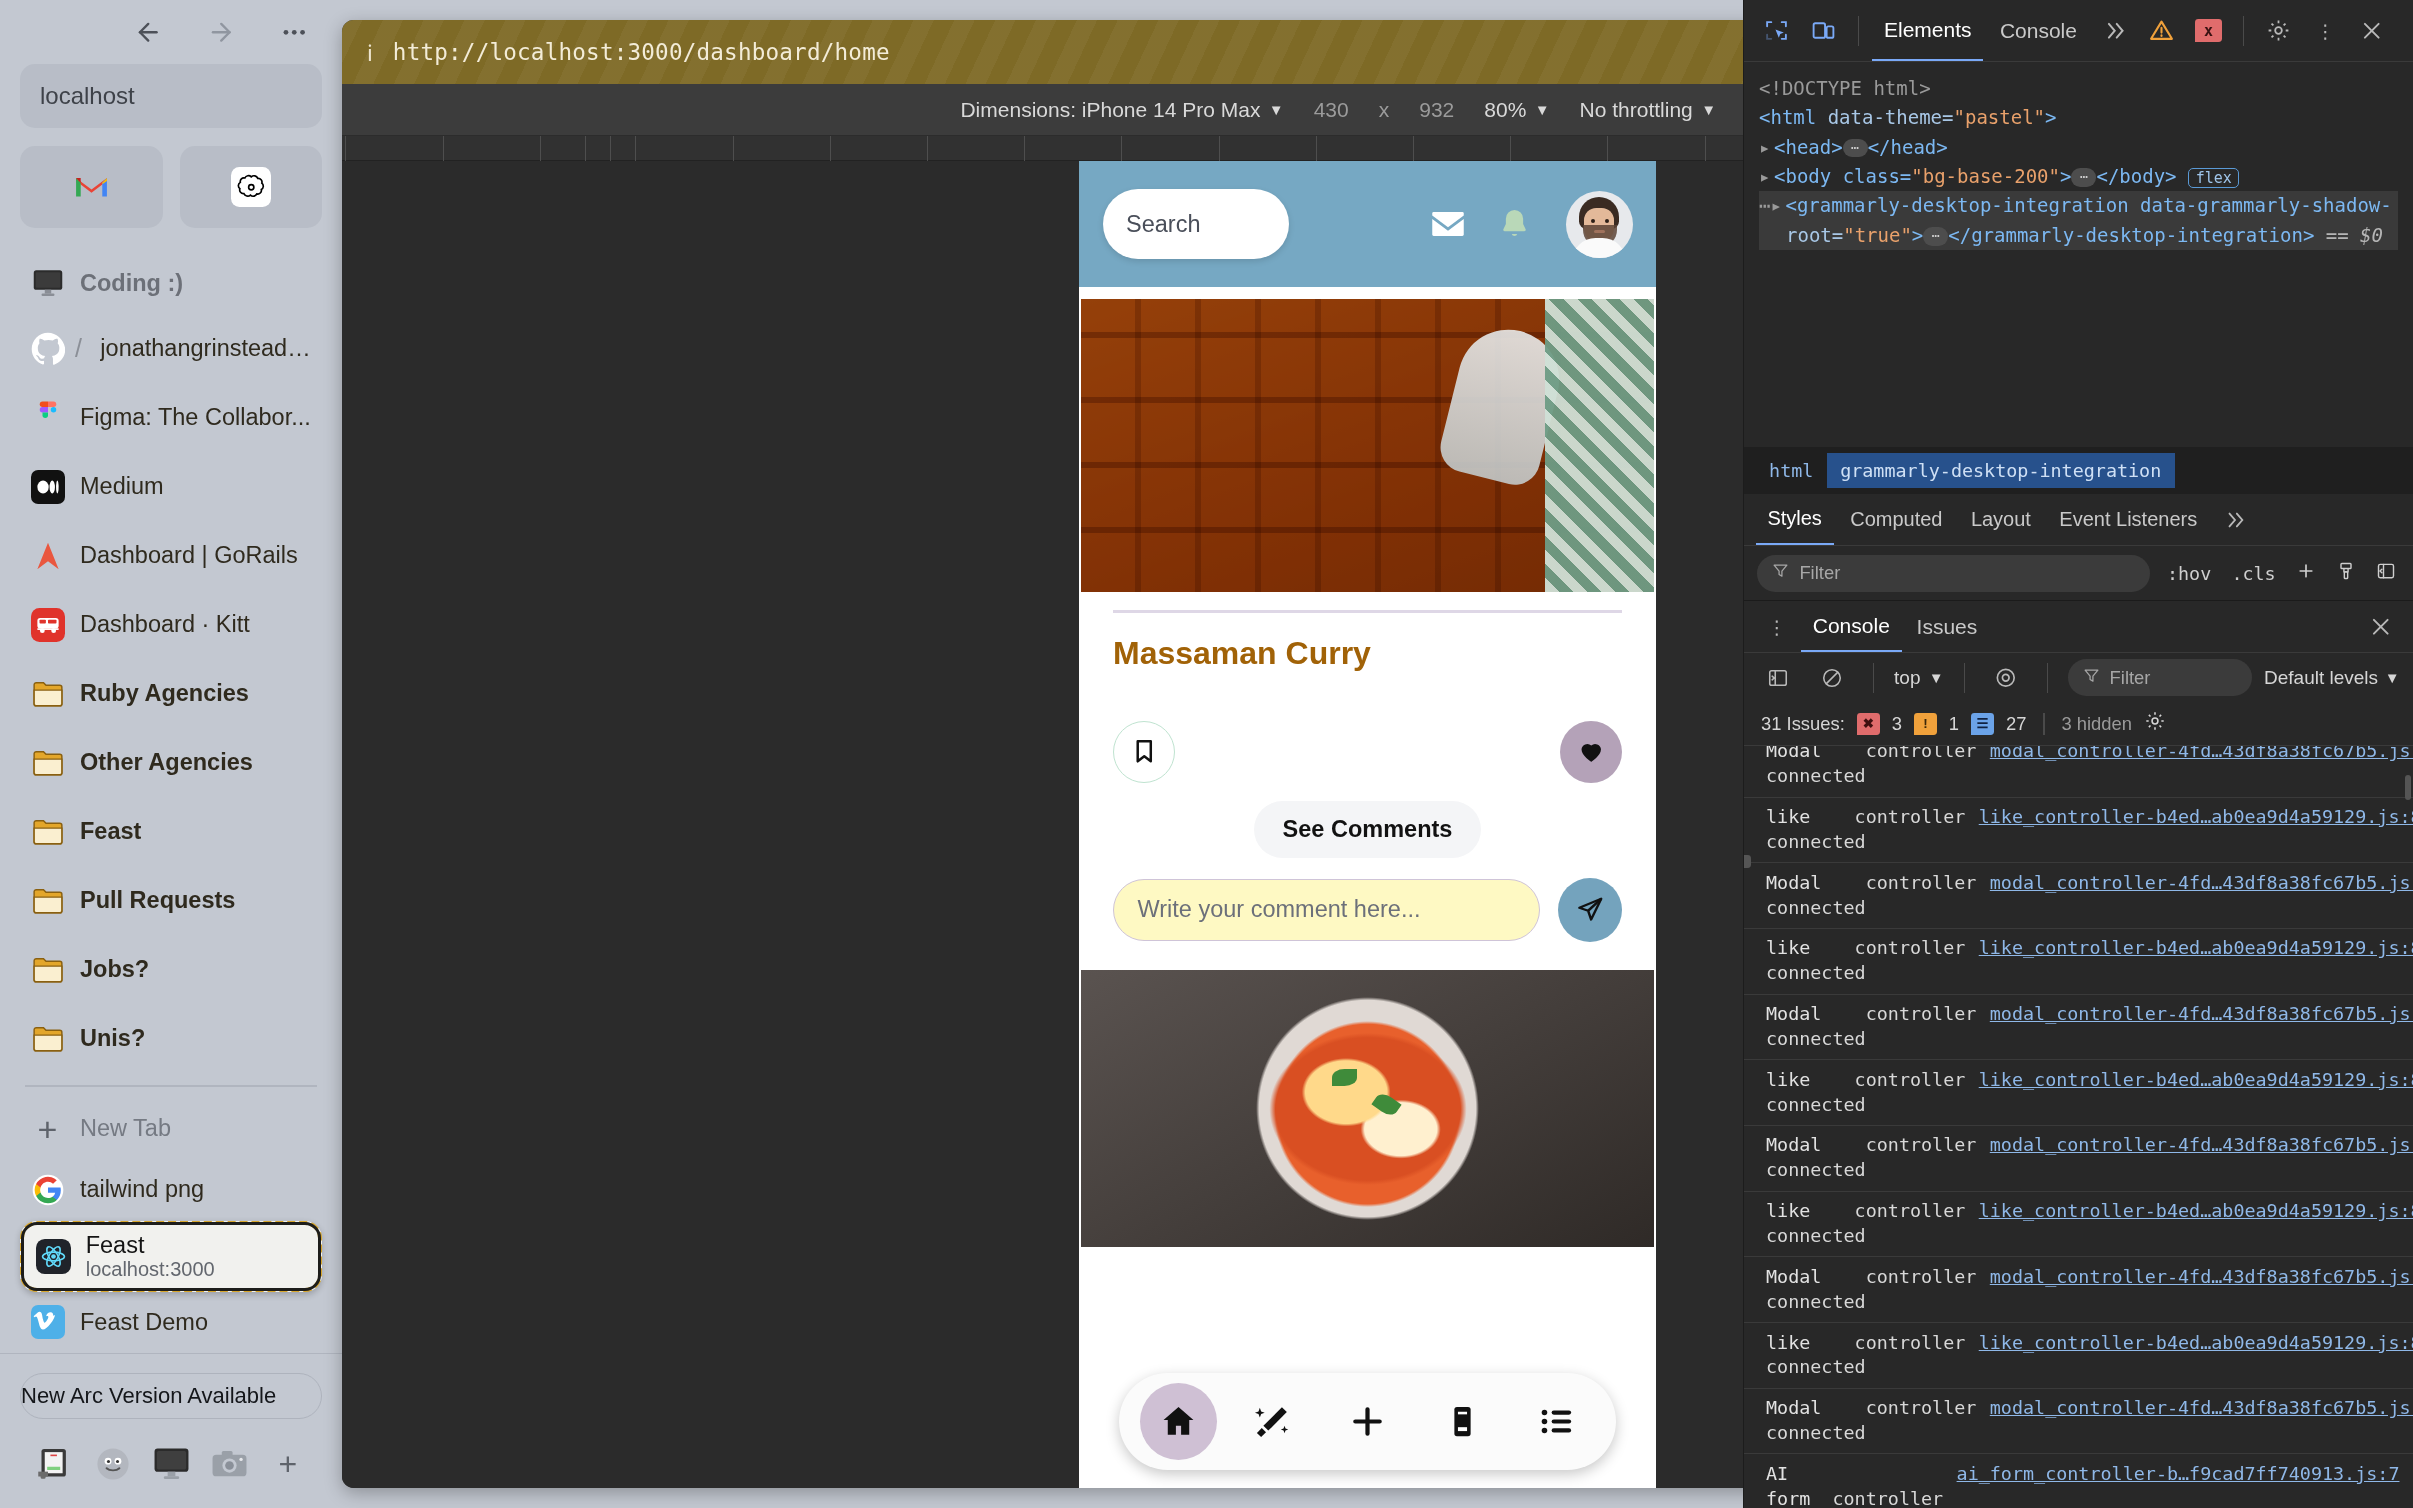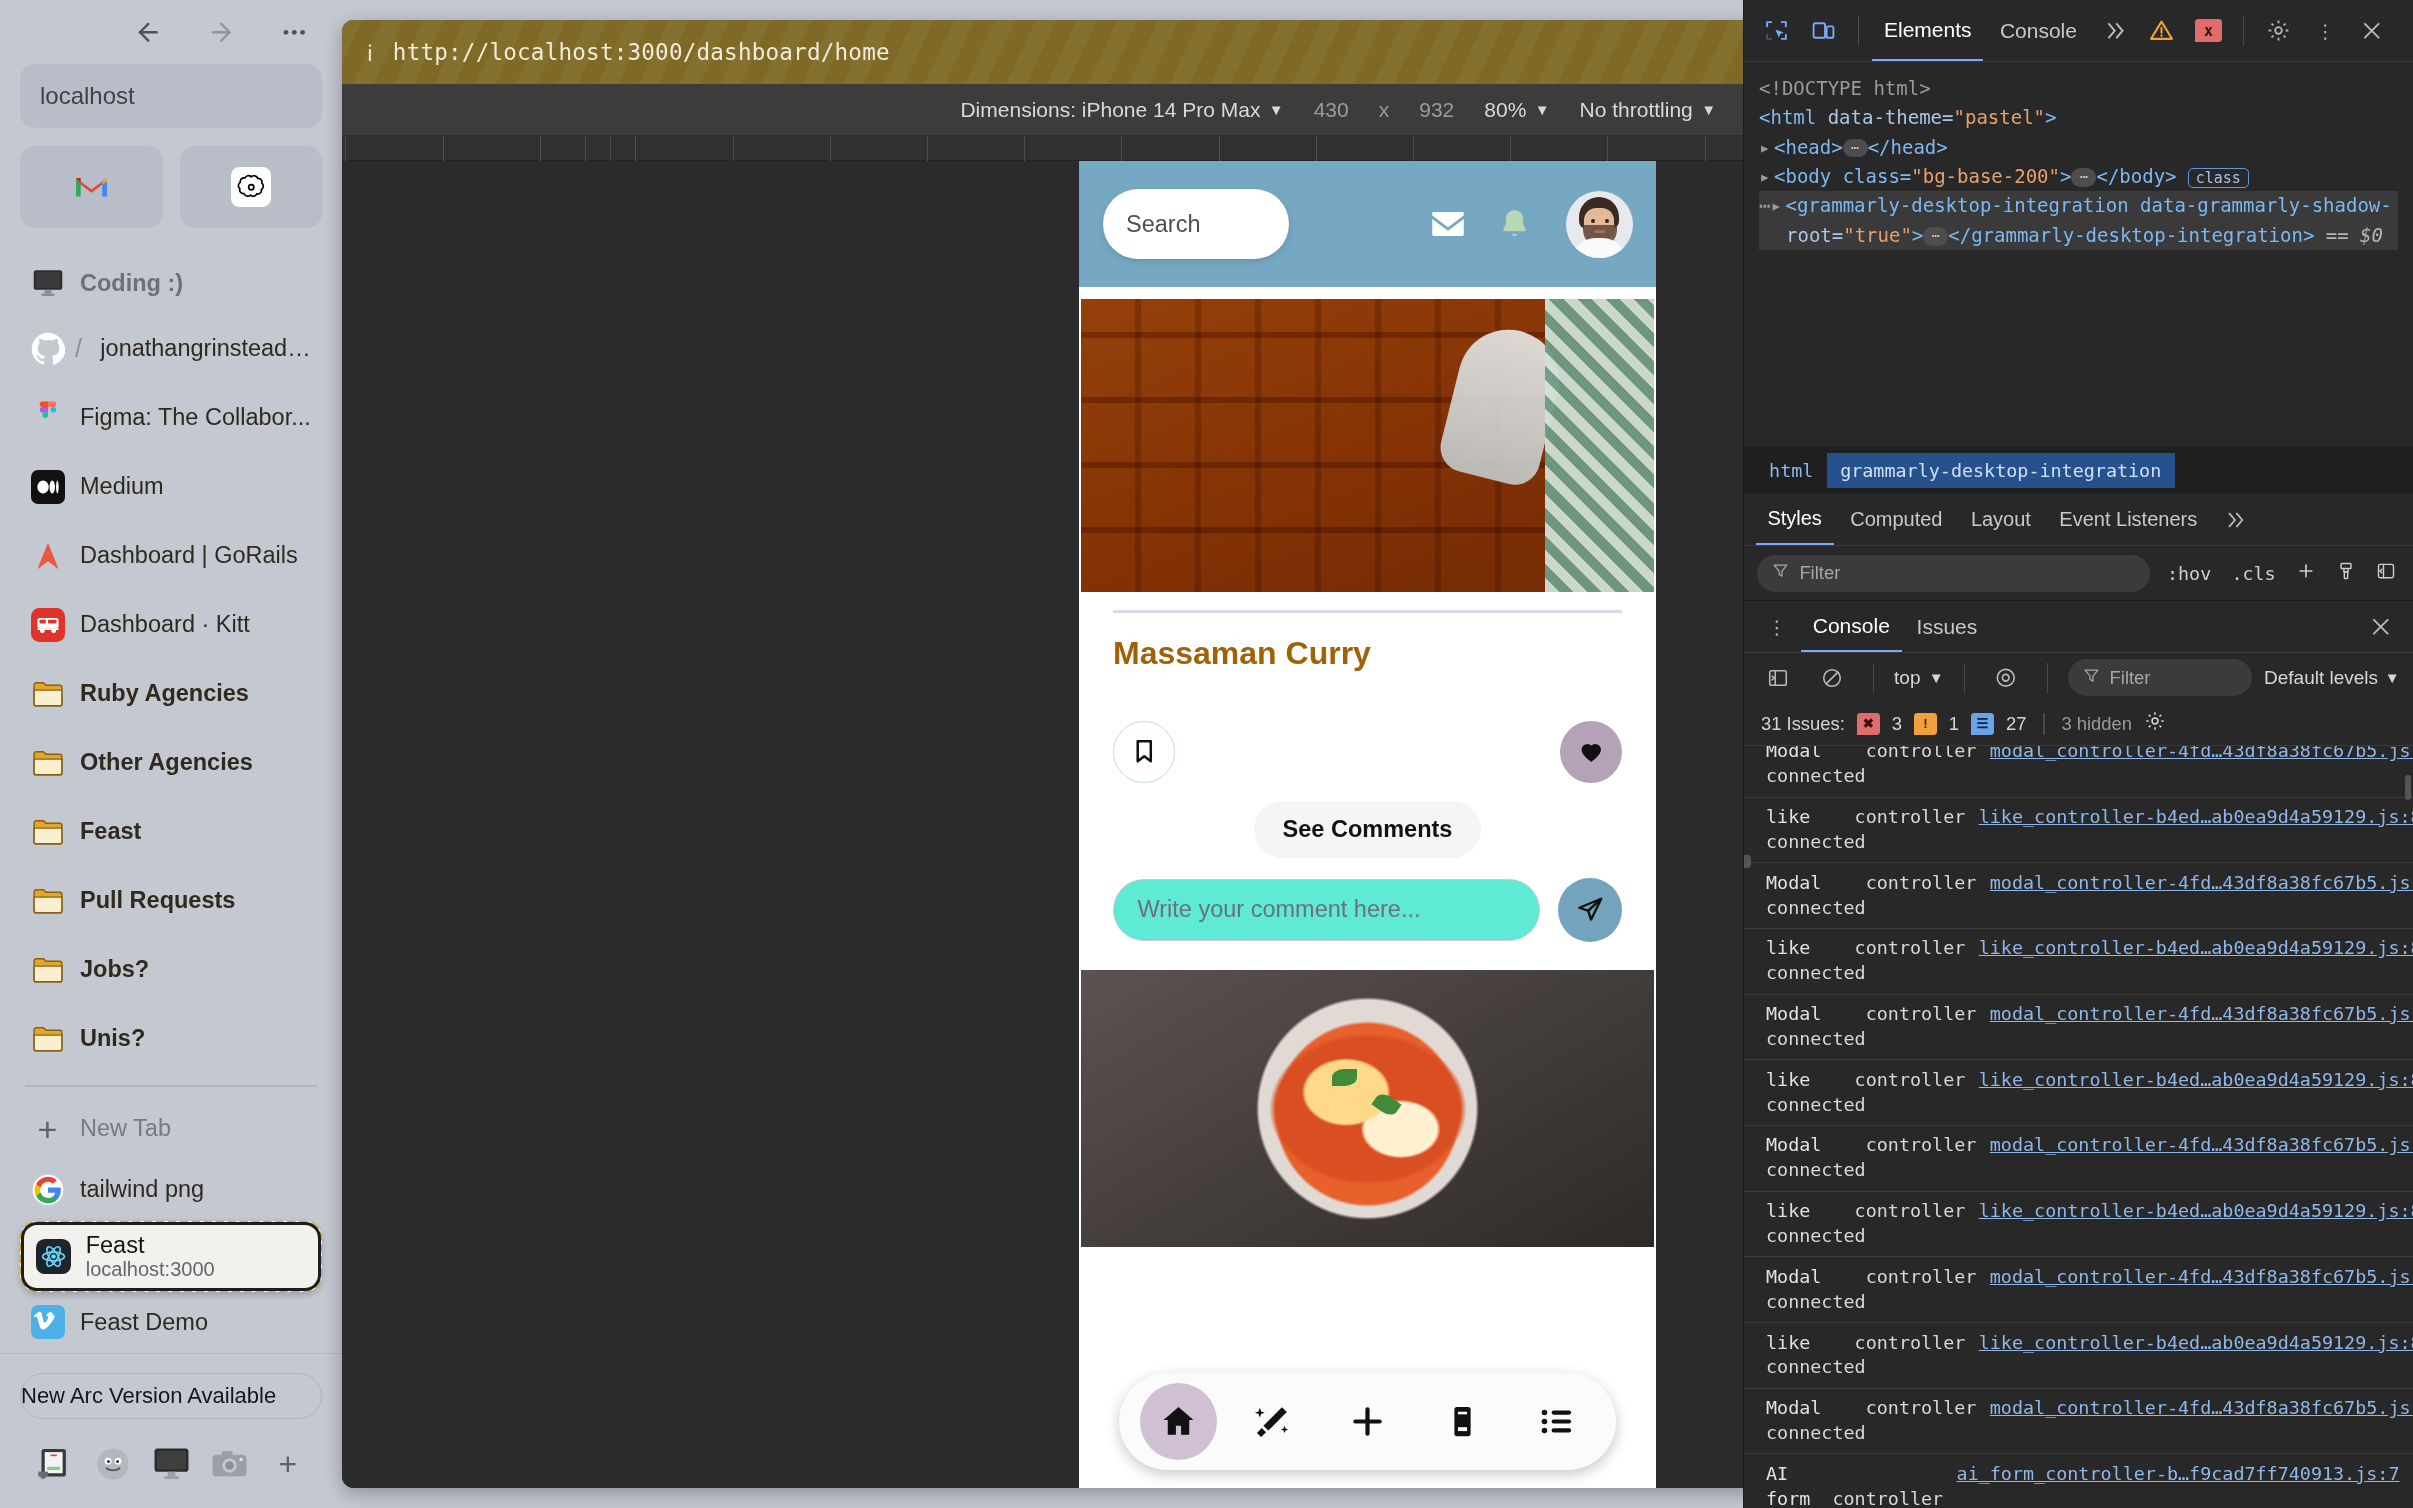--- a/index.html
+++ b/index.html
@@ -182,21 +182,21 @@
   .actions { display: flex; align-items: center; justify-content: space-between; padding: 34px 0 0; }
   .circlebtn { width: 62px; height: 62px; border-radius: 50%; display: flex; align-items: center; justify-content: center; }
   .bookmark-btn { border: 1.7px solid #bfe3d0; background: #fff; }
   .like-btn { background: #b4a2b8; }
   .seecomments {
     margin: 18.4px auto 0; width: fit-content; background: #f4f5f7;
     border-radius: 837px; padding: 15px 28.5px; font-size: 23.5px; font-weight: bold; color: #121212;
   }
   .commentrow { display: flex; align-items: center; gap: 18.4px; padding: 20px 0 28.5px; }
   .cinput {
-    flex: 1; height: 62px; border-radius: 837px; border: 1.7px solid #cfc4d8; background: #5eead4;
+    flex: 1; height: 62px; border-radius: 837px; border: 1.7px solid #cfc4d8; background: #fef9c3;
     display: flex; align-items: center; padding: 0 23.5px; font-size: 23.5px; color: #6c707a;
   }
   .sendbtn { width: 64px; height: 64px; border-radius: 50%; background: #74a3bd; display: flex; align-items: center; justify-content: center; flex: 0 0 64px; }
 
   .post-img2 { height: 277px; margin: 0 1.7px; position: relative; overflow: hidden; background: #2b2420; }
   .gnocchi { position:absolute; inset:0;
     background:
       radial-gradient(circle at 50% 52%, #e8602c 0 28%, rgba(232,96,44,0) 29%),
       radial-gradient(circle at 50% 52%, #f2e3bf 0 18%, rgba(242,227,191,0) 19%),
       radial-gradient(circle at 50% 50%, #e0d9d4 0 34%, rgba(224,217,212,0) 35%),
@@ -861,21 +861,21 @@
           </div>
           <div class="row">
             <span class="tk-tag">&lt;html</span>
             <span class="tk-plain"> </span>
             <span class="tk-attr">data-theme=</span><span class="tk-val">"pastel"</span><span class="tk-tag">&gt;</span>
           </div>
           <div class="row">
             <span class="arrow">▸</span><span class="tk-tag">&lt;head&gt;</span><span class="dots">⋯</span><span class="tk-tag">&lt;/head&gt;</span>
           </div>
           <div class="row">
-            <span class="arrow">▸</span><span class="tk-tag">&lt;body class=</span><span class="tk-val">"bg-base-200"</span><span class="tk-tag">&gt;</span><span class="dots">⋯</span><span class="tk-tag">&lt;/body&gt;</span> <span class="flexbadge">class</span>
+            <span class="arrow">▸</span><span class="tk-tag">&lt;body class=</span><span class="tk-val">"bg-base-200"</span><span class="tk-tag">&gt;</span><span class="dots">⋯</span><span class="tk-tag">&lt;/body&gt;</span> <span class="flexbadge">flex</span>
           </div>
           <div class="row sel">
             <span class="tk-gray">⋯</span><span class="arrow">▸</span><span class="tk-tag">&lt;grammarly-desktop-integration data-grammarly-shadow-</span><br>
             <span style="padding-left:27px" class="tk-attr">root=</span><span class="tk-val">"true"</span><span class="tk-tag">&gt;</span><span class="dots">⋯</span><span class="tk-tag">&lt;/grammarly-desktop-integration&gt;</span> <span class="tk-ital">== $0</span>
           </div>
         </div>
       </div>
 
       <div class="dt-crumbs">
         <span class="crumb">html</span>

